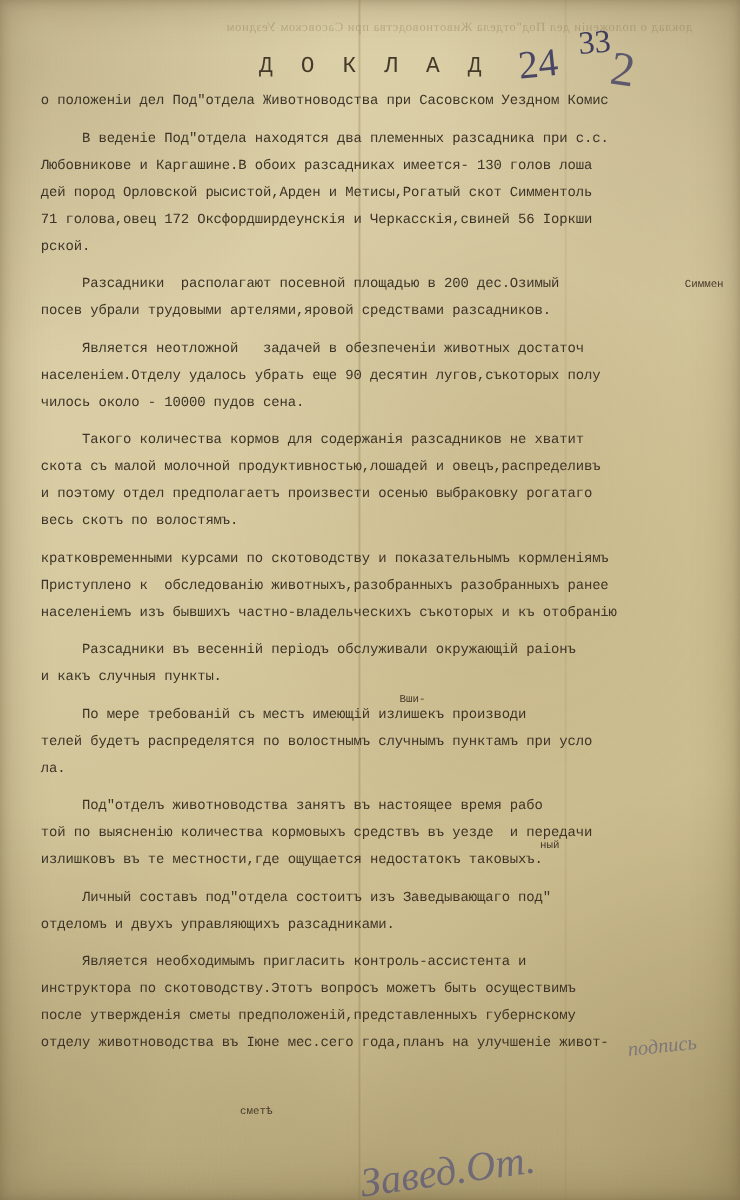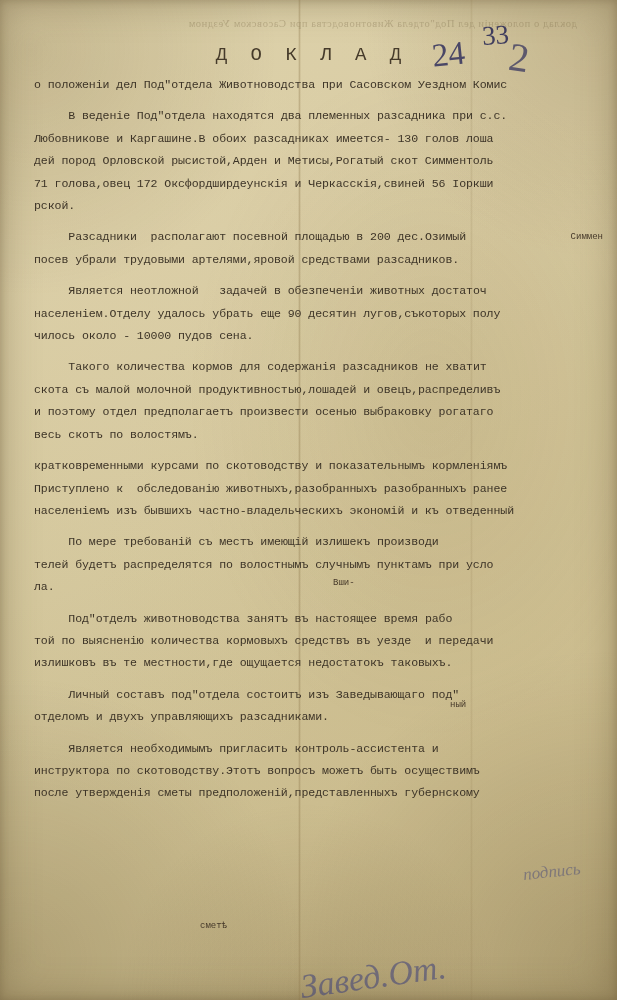--- a/index.html
+++ b/index.html
@@ -200,23 +200,27 @@
     <div class="blk">
       <p class="para">     Такого количества кормов для содержанія разсадников не хватит</p>
       <p class="para">скота съ малой молочной продуктивностью,лошадей и овецъ,распределивъ</p>
       <p class="para">и поэтому отдел предполагаетъ произвести осенью выбраковку рогатаго</p>
       <p class="para">весь скотъ по волостямъ.</p>
     </div>
 
     <div class="blk">
       <p class="para">кратковременными курсами по скотоводству и показательнымъ кормленіямъ</p>
       <p class="para">Приступлено к  обследованію животныхъ,разобранныхъ разобранныхъ ранее</p>
-      <p class="para">населеніемъ изъ бывшихъ частно-владельческихъ экономій и къ отведенный</p>
-    </div>
-
+      <p class="para">населеніемъ изъ бывшихъ частно-владельческихъ съкоторых и къ отобранію</p>
+    </div>
+
+    <div class="blk">
+      <p class="para">     Разсадники въ весенній періодъ обслуживали окружающій раіонъ</p>
+      <p class="para">и какъ случныя пункты.</p>
+    </div>
 
     <div class="blk">
       <p class="para">     По мере требованій съ местъ имеющій излишекъ производи</p>
       <p class="para">телей будетъ распределятся по волостнымъ случнымъ пунктамъ при усло</p>
       <p class="para">ла.</p>
     </div>
 
     <div class="blk">
       <p class="para">     Под"отделъ животноводства занятъ въ настоящее время рабо</p>
       <p class="para">той по выясненію количества кормовыхъ средствъ въ уезде  и передачи</p>
@@ -225,20 +229,21 @@
 
     <div class="blk">
       <p class="para">     Личный составъ под"отдела состоитъ изъ Заведывающаго под"</p>
       <p class="para">отделомъ и двухъ управляющихъ разсадниками.</p>
     </div>
 
     <div class="blk">
       <p class="para">     Является необходимымъ пригласить контроль-ассистента и</p>
       <p class="para">инструктора по скотоводству.Этотъ вопросъ можетъ быть осуществимъ</p>
       <p class="para">после утвержденія сметы предположеній,представленныхъ губернскому</p>
+      <p class="para">отделу животноводства въ Іюне мес.сего года,планъ на улучшеніе живот-</p>
     </div>
   </div>
 
   <div class="overtype" style="top:186px; right:14px;margin-top:46px;">Симмен</div>
   <div class="overtype" style="top:530px; left:333px;margin-top:48px;">Вши-</div>
   <div class="overtype" style="top:921px; left:200px;">сметѣ</div>
   <div class="overtype" style="top:700px; left:450px;text-align:right;">ный</div>
 
   <div class="sig2">подпись</div>
   <div class="signature">Завед.От.</div>

